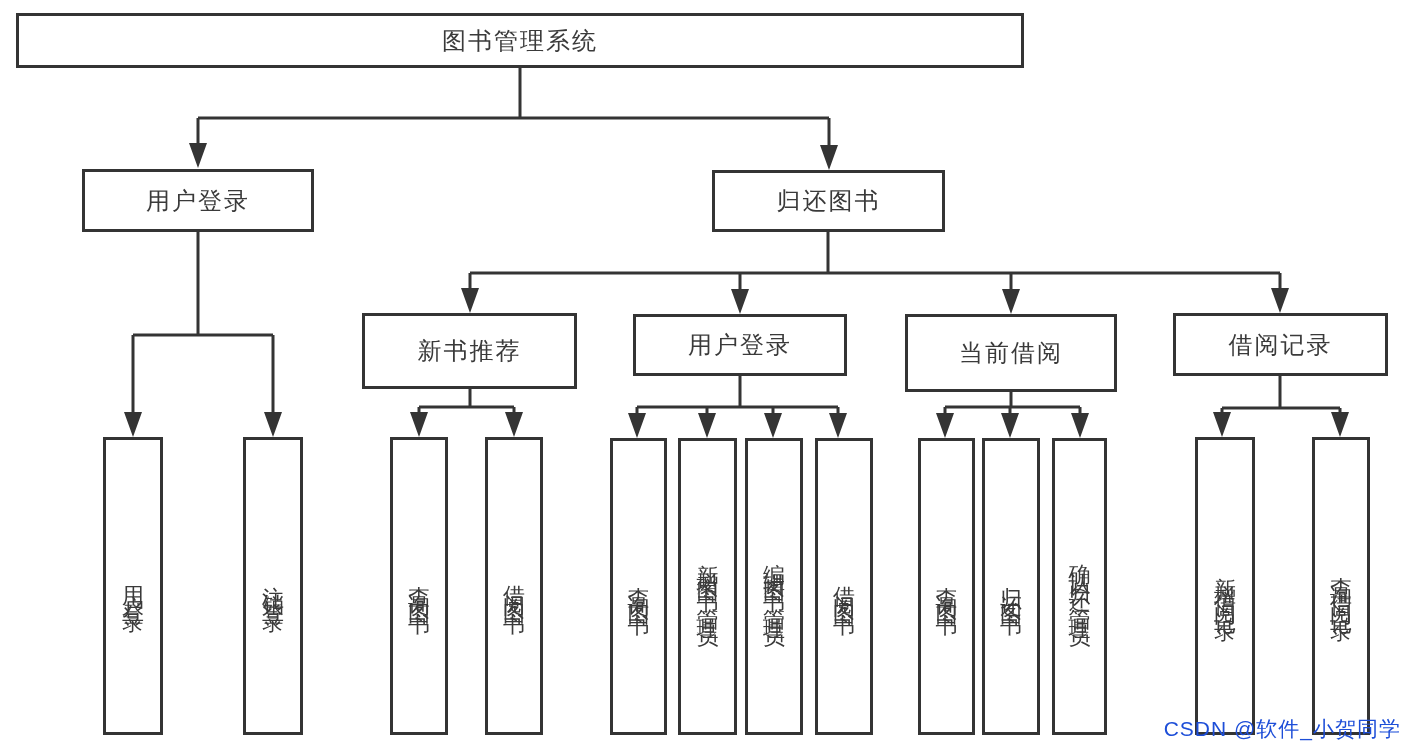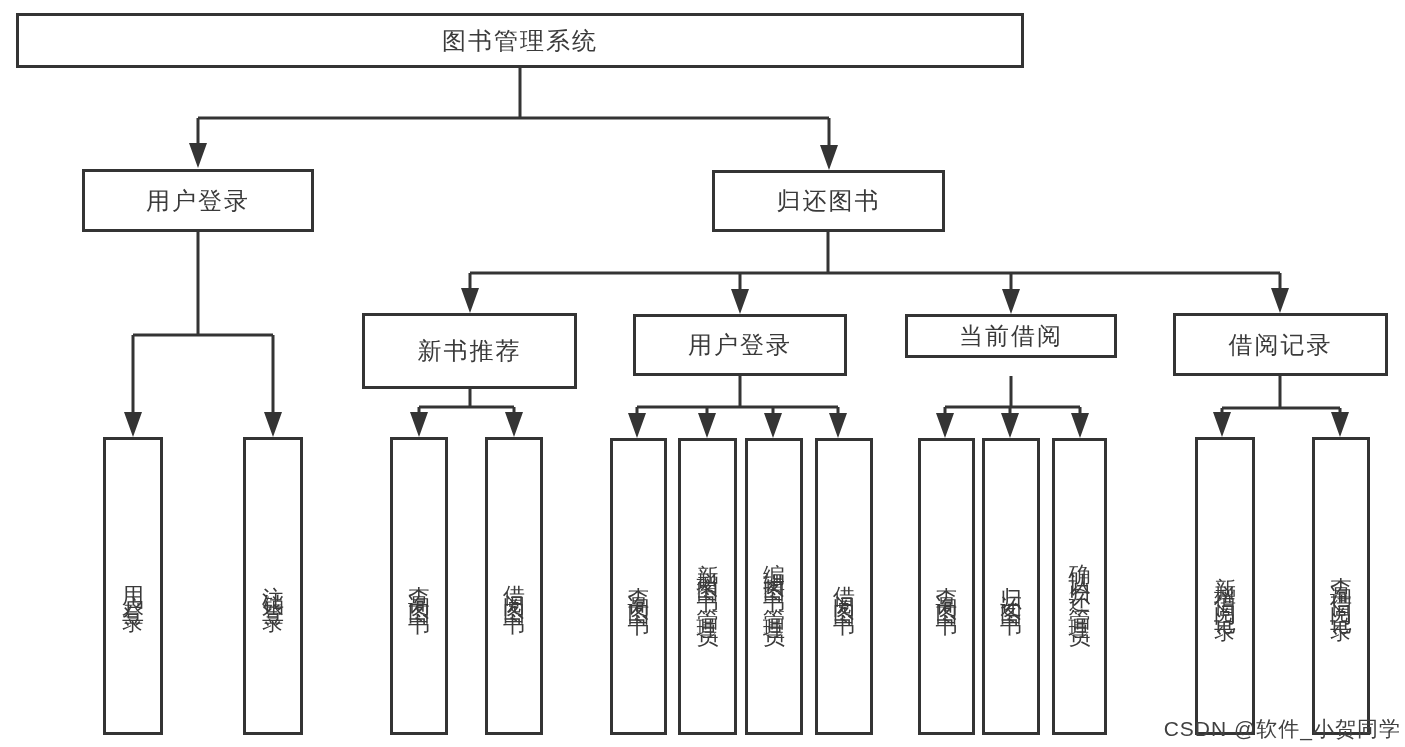--- a/index.html
+++ b/index.html
@@ -41,21 +41,21 @@
   .v-node {
     writing-mode: vertical-rl;
     font-size: 22px;
     letter-spacing: 9px;
     line-height: 1;
   }
   #watermark {
     position: absolute;
     right: 4px;
     bottom: 4px;
-    color: #404040;
+    color: #1d4ed8;
     font-size: 21px;
     letter-spacing: 1px;
     white-space: nowrap;
   }
 </style>
 </head>
 <body>
 
 <div id="stage">
 
@@ -76,21 +76,21 @@
          M1213,412 h18 L1222,437 z  M1331,412 h18 L1340,437 z" fill="#343434" stroke="none"></path>
   </svg>
 
   <div class="node h-node" style="left:16px; top:13px; width:1008px; height:55px;">图书管理系统</div>
 
   <div class="node h-node" style="left:82px; top:169px; width:232px; height:63px;">用户登录</div>
   <div class="node h-node" style="left:712px; top:170px; width:233px; height:62px;">归还图书</div>
 
   <div class="node h-node" style="left:362px; top:313px; width:215px; height:76px;">新书推荐</div>
   <div class="node h-node" style="left:633px; top:314px; width:214px; height:62px;">用户登录</div>
-  <div class="node h-node" style="left:905px; top:314px; width:212px; height:44px;font-family:Liberation Mono, monospace;">当前借阅</div>
+  <div class="node h-node" style="left:905px; top:314px; width:212px; height:78px;font-family:Liberation Mono, monospace;">当前借阅</div>
   <div class="node h-node" style="left:1173px; top:313px; width:215px; height:63px;">借阅记录</div>
 
   <div class="node v-node" style="left:103px; top:437px; width:60px; height:298px;">用户登录</div>
   <div class="node v-node" style="left:243px; top:437px; width:60px; height:298px;">注销登录</div>
 
   <div class="node v-node" style="left:390px; top:437px; width:58px; height:298px;">查询图书</div>
   <div class="node v-node" style="left:485px; top:437px; width:58px; height:298px;">借阅图书</div>
 
   <div class="node v-node" style="left:610px; top:438px; width:57px; height:297px;">查询图书</div>
   <div class="node v-node" style="left:678px; top:438px; width:59px; height:297px;">新增图书（管理员）</div>

